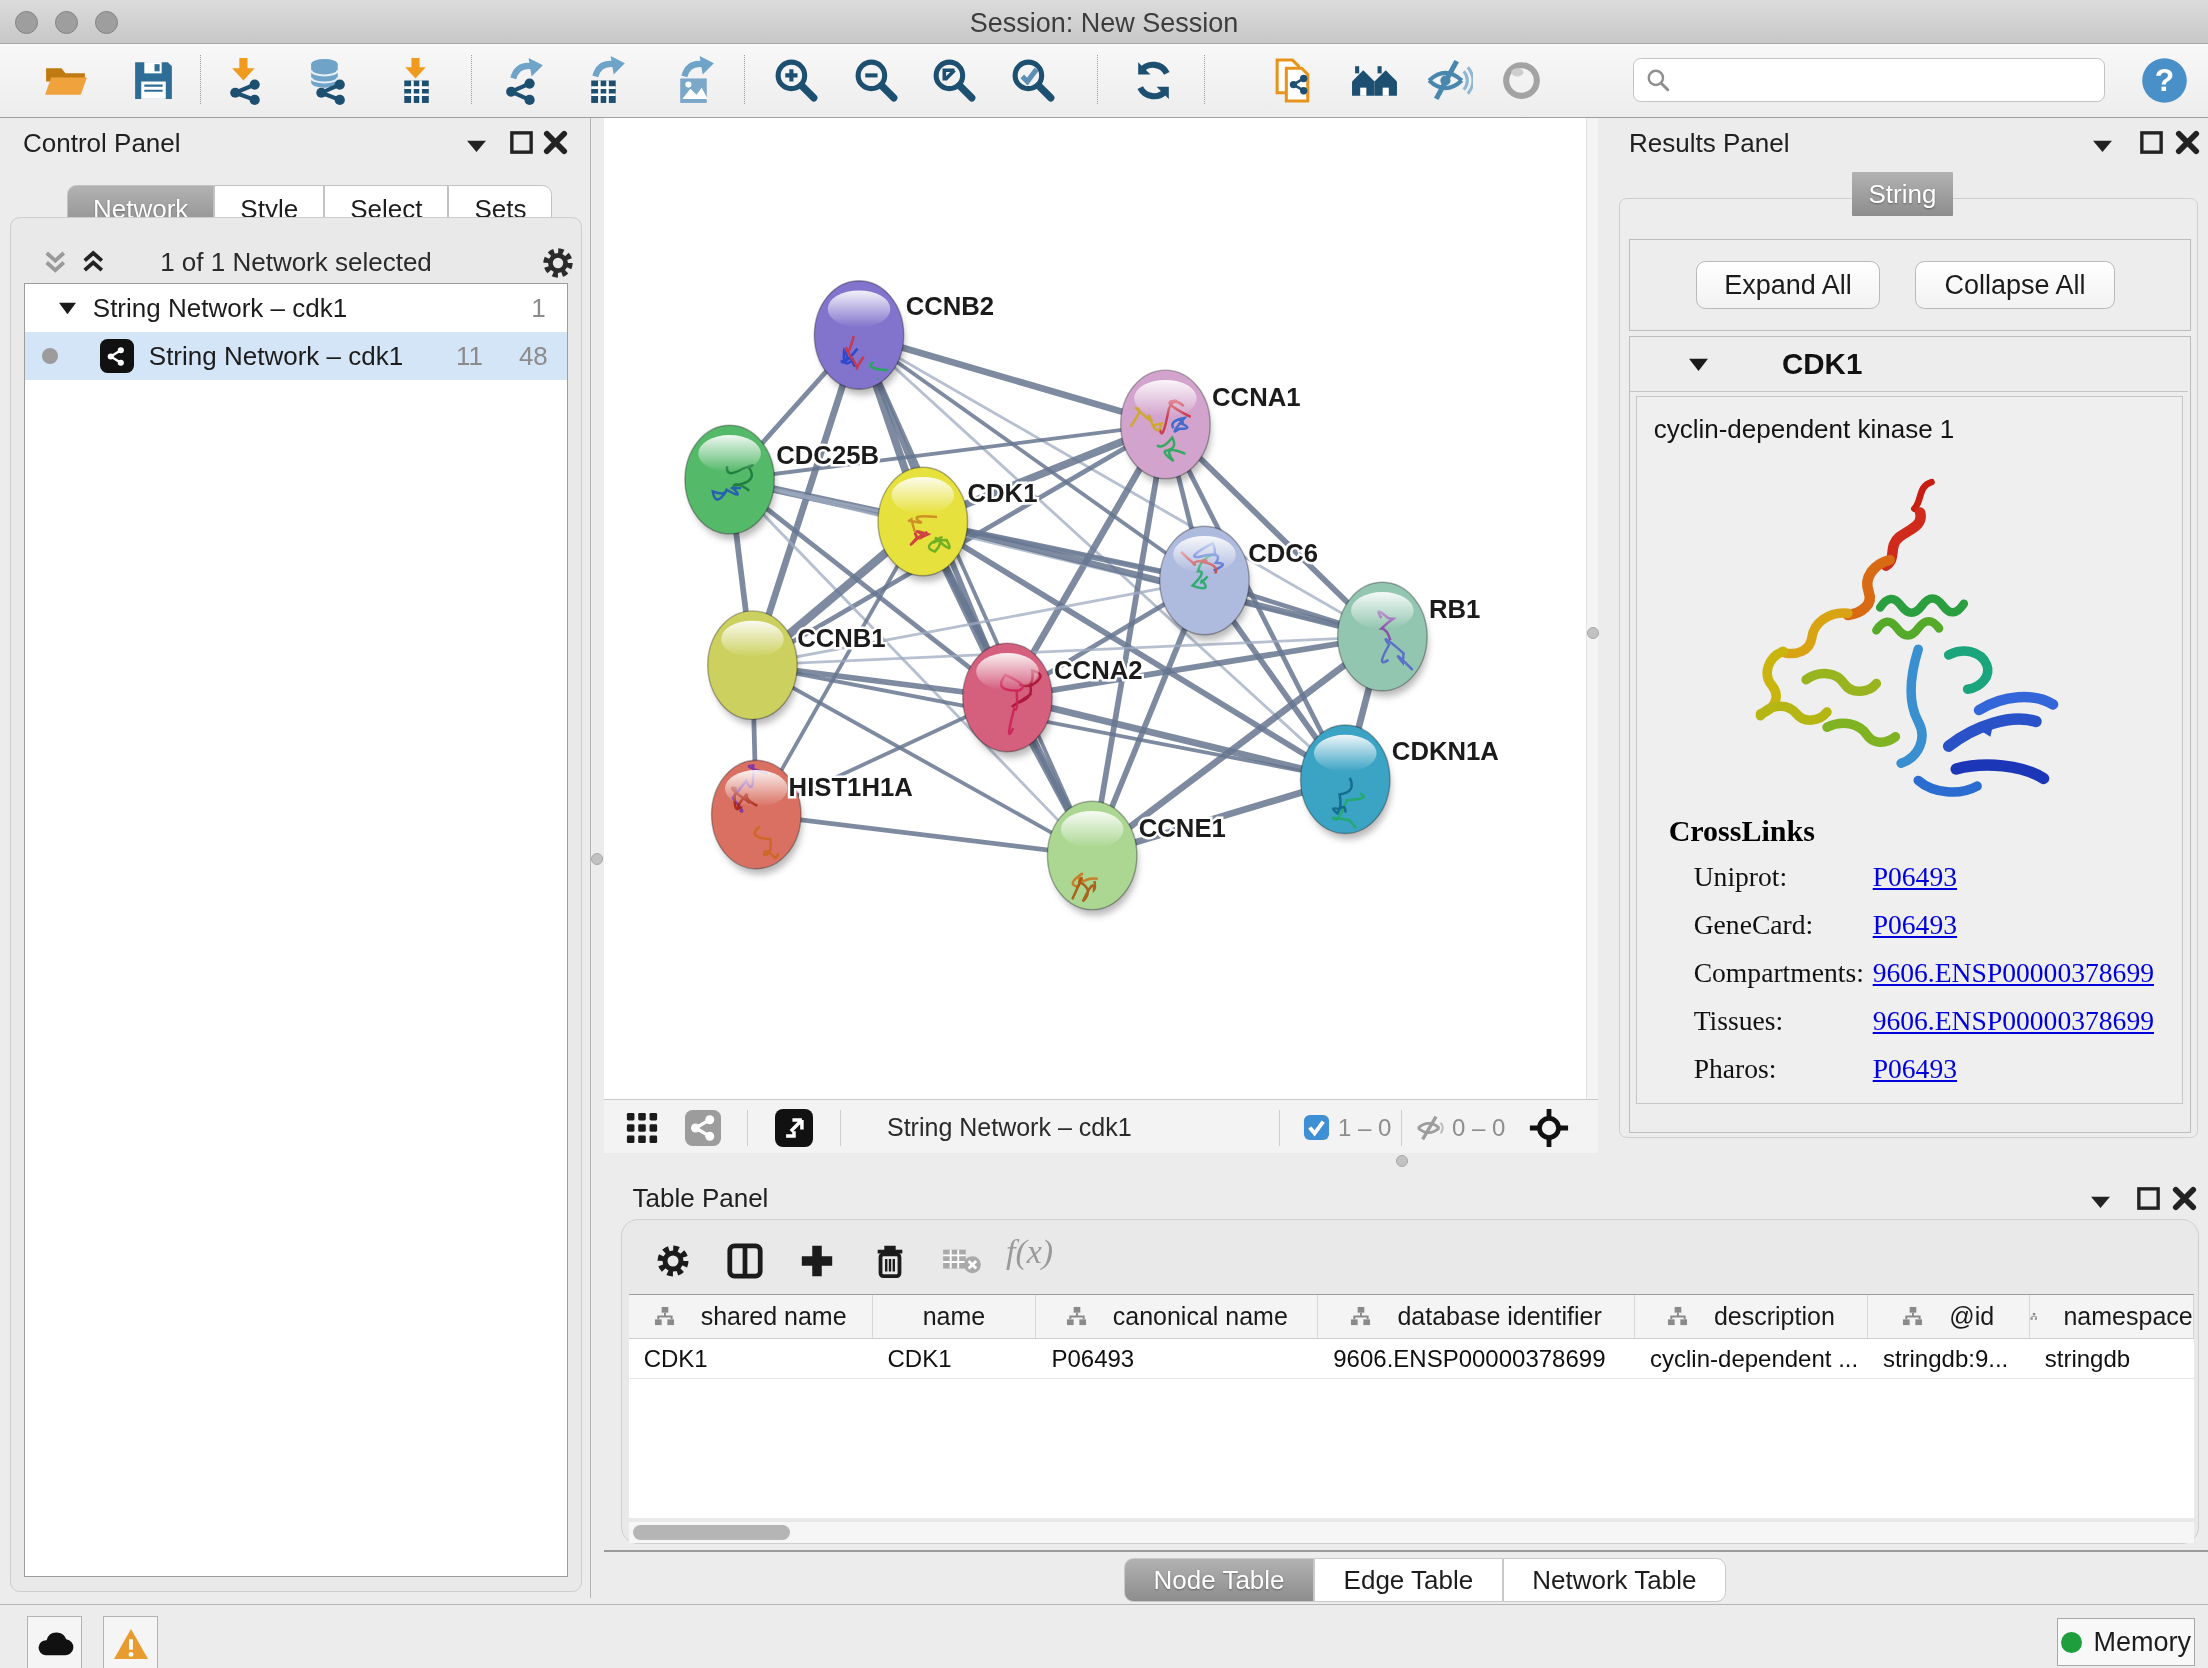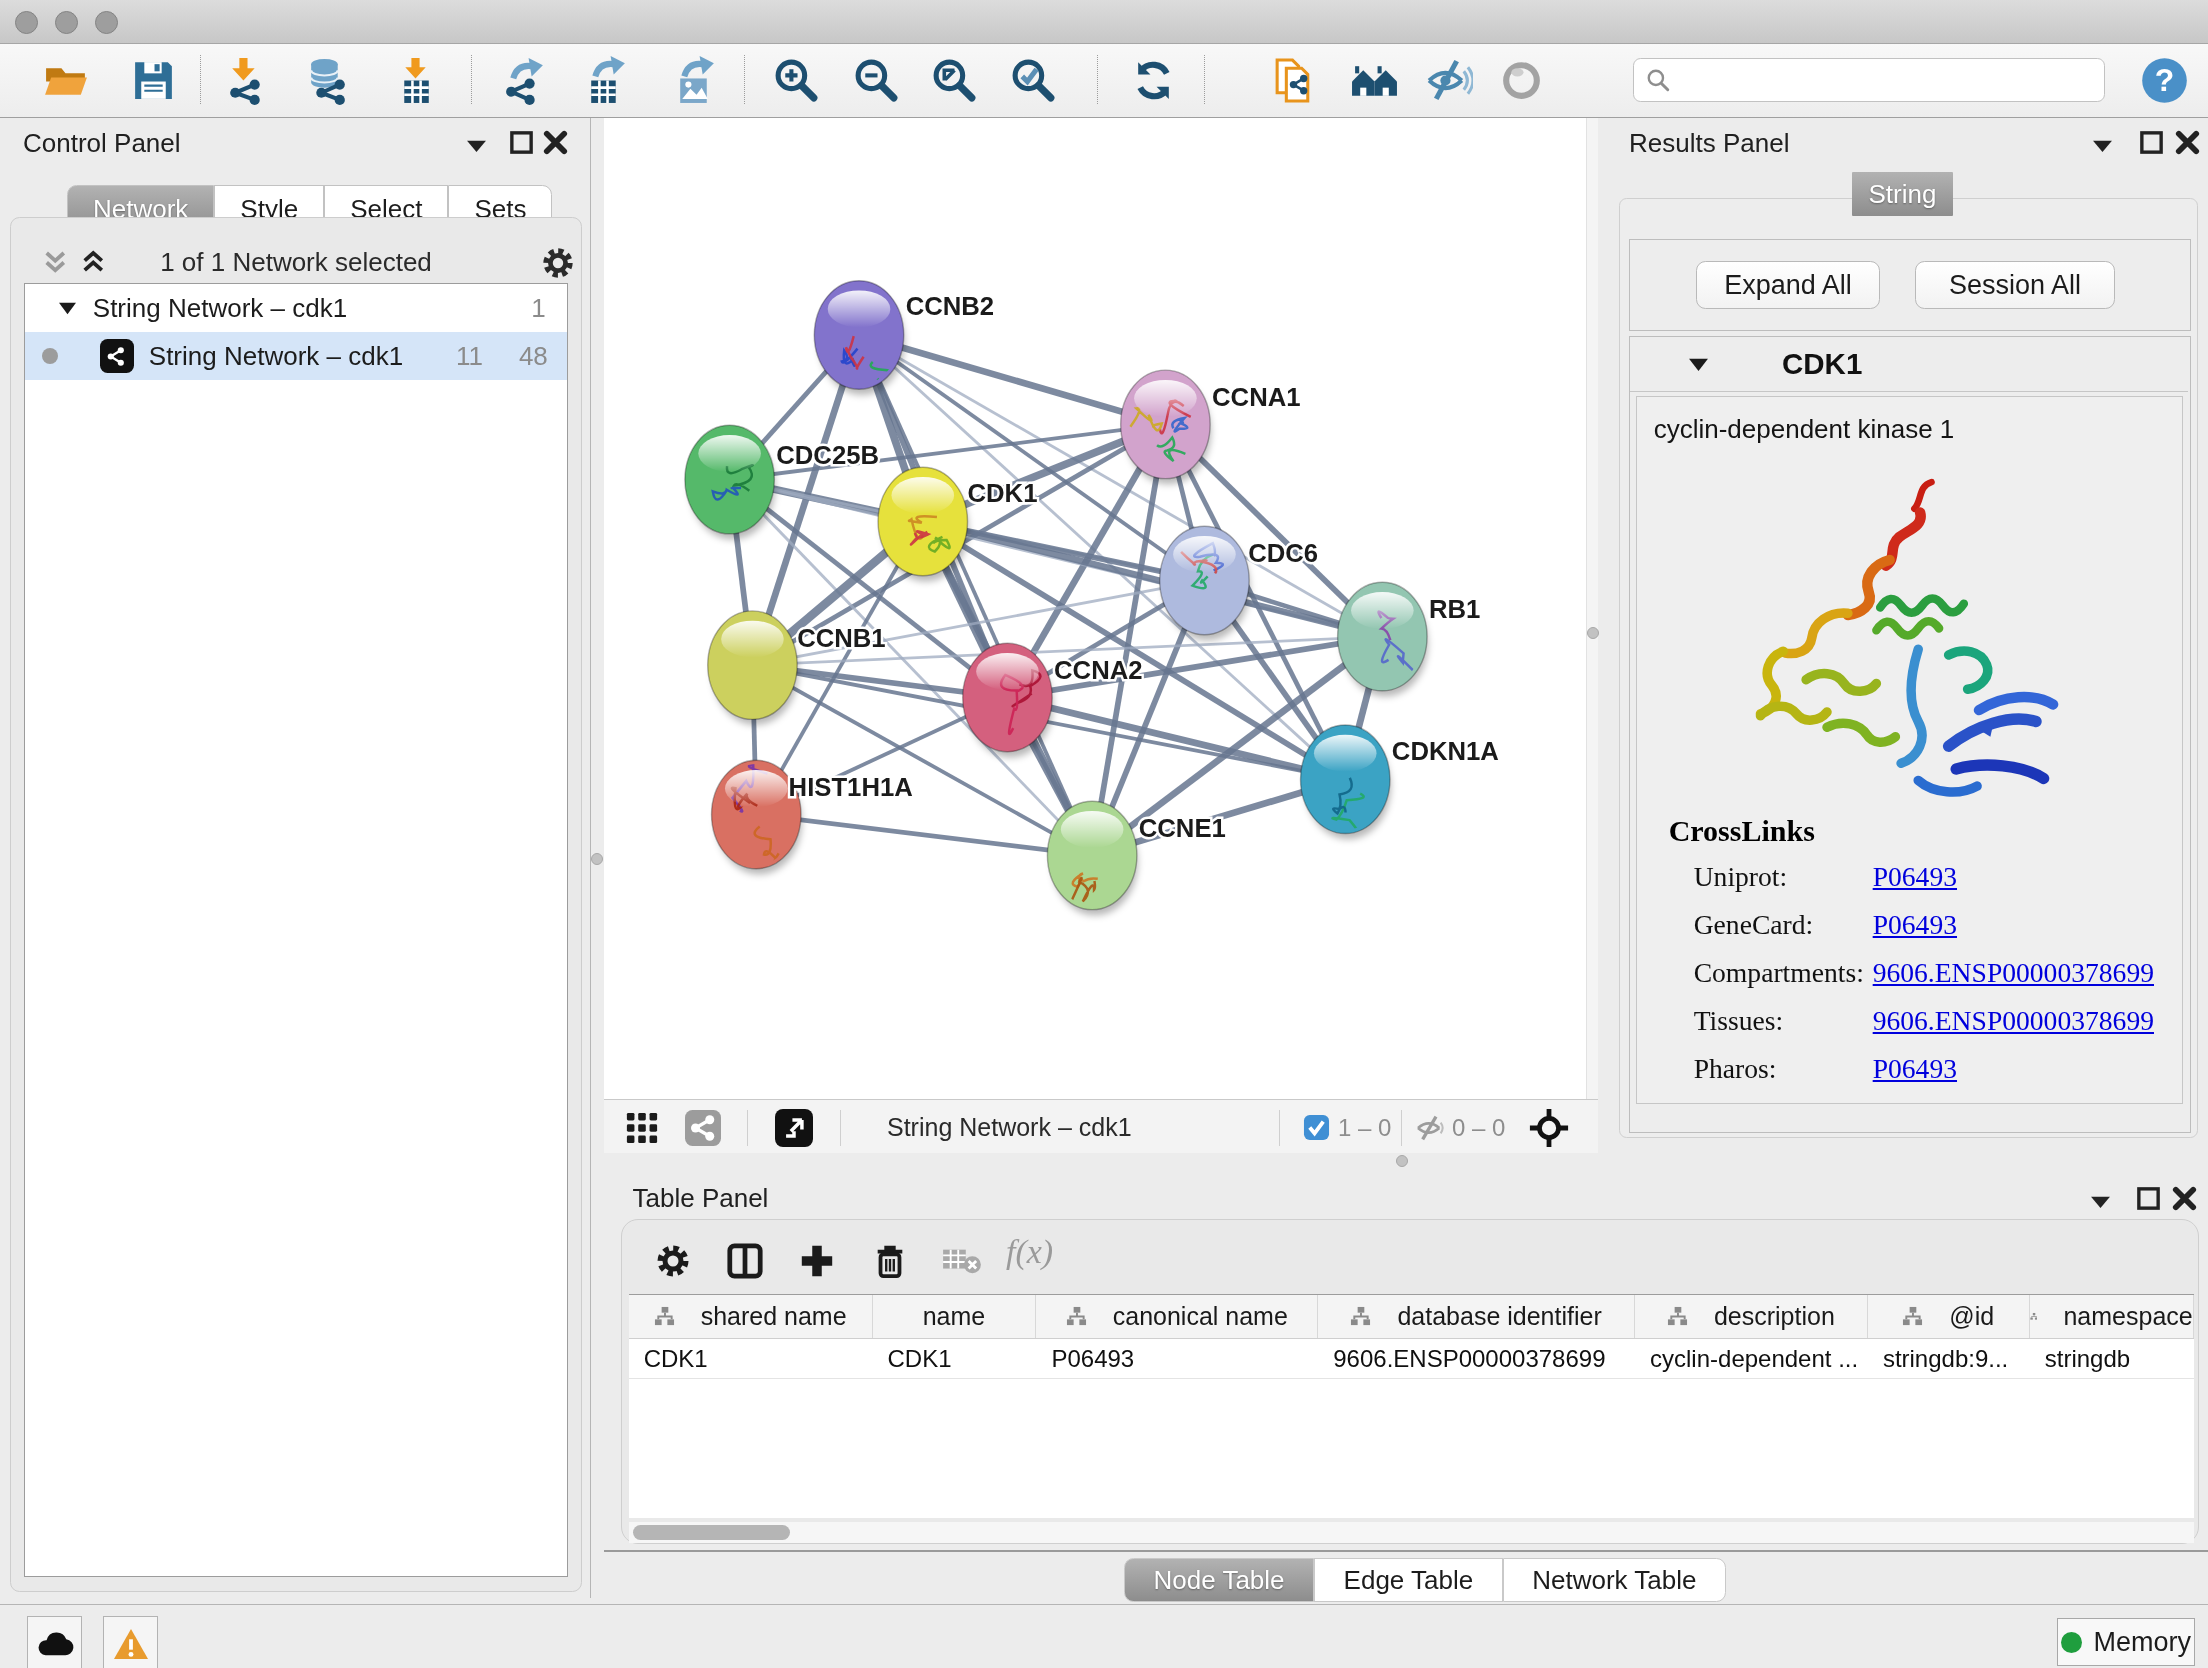--- a/index.html
+++ b/index.html
@@ -93,20 +93,21 @@
   .mem-btn { left:2057px; top:13.3px; width:138px; height:48px; background:#f8f8f8; border:1.9px solid #a8a8a8; display:flex; align-items:center; justify-content:center; gap:11.4px; font-size:27px; }
   .fx { font-family:"Liberation Serif",serif; font-style:italic; font-size:34px; color:#9a9a9a; }
 </style>
 </head>
 <body>
 
 <div class="abs titlebar">
   <div class="abs tl-dot" style="left:15px"></div>
   <div class="abs tl-dot" style="left:55px"></div>
   <div class="abs tl-dot" style="left:95px"></div>
+  <div class="abs win-title">Session: New Session</div>
 </div>
 
 <div class="abs toolbar">
   <div class="abs tbtn" style="left:36px">
       <svg width="49" height="49" viewBox="0 0 48 48">
         <path d="M4 12 h15 l4 5 h19 v8 H4z" fill="#c07a12"></path>
         <path d="M9 21 h35 l-6 17 H3z" fill="#f0a33c"></path>
       </svg>
     </div>
   <div class="abs tbtn" style="left:123px">
@@ -623,21 +624,21 @@
   <svg class="abs" style="left:531px;top:11.4px" width="27" height="27" viewBox="0 0 28 28">
       <rect x="4" y="4" width="20" height="20" fill="none" stroke="#222" stroke-width="3.5"></rect>
     </svg>
   <svg class="abs" style="left:567px;top:11.4px" width="27" height="27" viewBox="0 0 28 28">
       <path d="M5 5 L23 23 M23 5 L5 23" stroke="#222" stroke-width="6" stroke-linecap="round"></path>
     </svg>
   <div class="abs rp-tab">String</div>
   <div class="abs rp-box">
     <div class="abs rp-expbox">
       <div class="abs rp-btn" style="left:66px;width:184px">Expand All</div>
-      <div class="abs rp-btn" style="left:285px;width:200px">Session All</div>
+      <div class="abs rp-btn" style="left:285px;width:200px">Collapse All</div>
     </div>
     <div class="abs rp-genebox">
       <div class="abs rp-genehdr">
         <svg style="margin-left:57px" width="23" height="17" viewBox="0 0 24 18">
             <polygon points="2,3 22,3 12,16" fill="#1b1b1b"></polygon>
           </svg>
         <span class="rp-gene" style="margin-left:72px">CDK1</span>
       </div>
       <div class="abs rp-inner">
         <div class="abs rp-desc">cyclin-dependent kinase 1</div>

